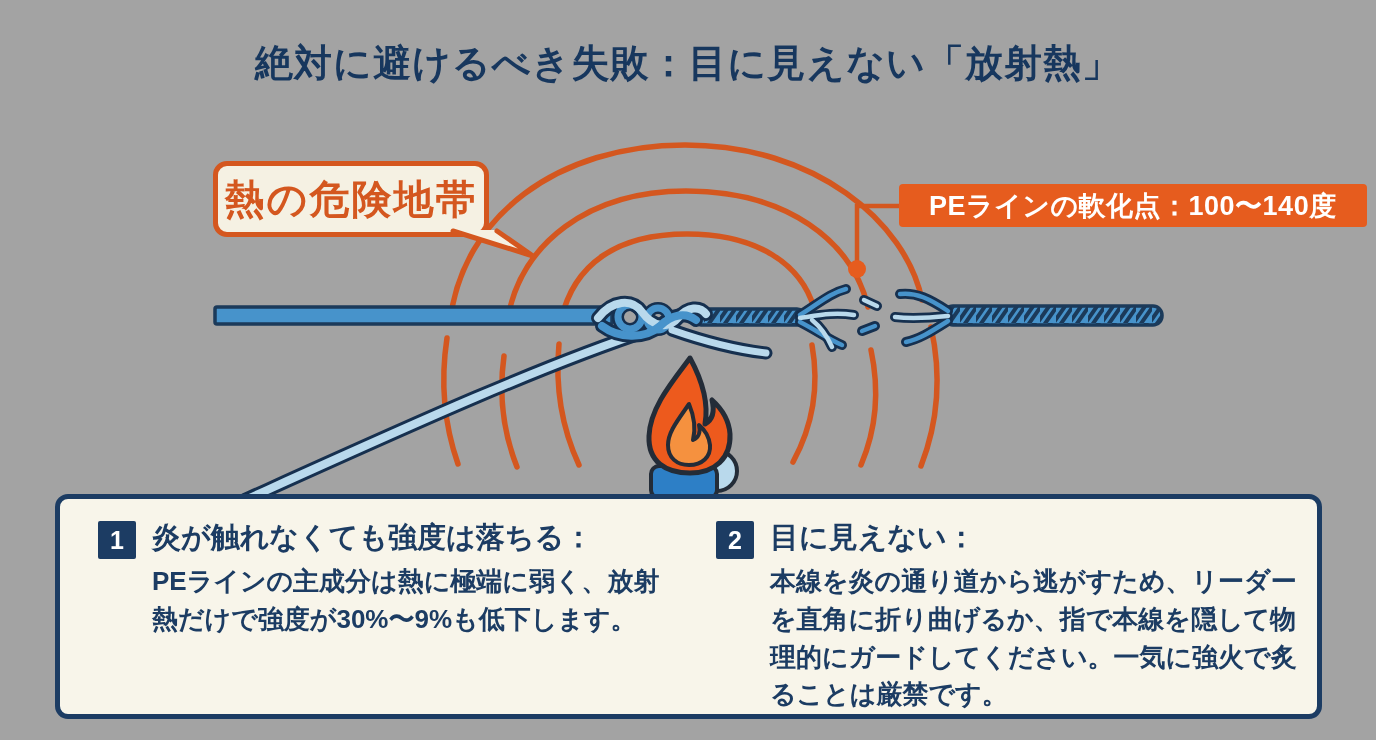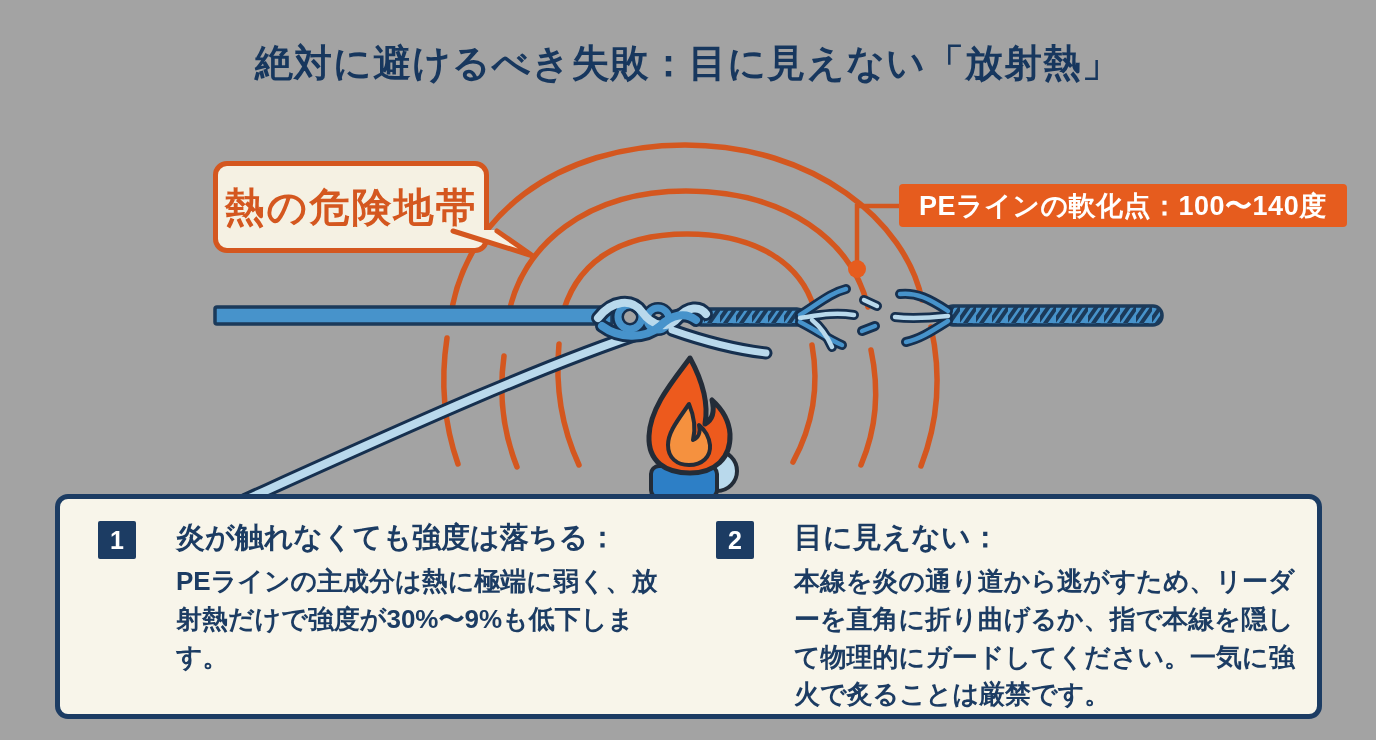--- a/index.html
+++ b/index.html
@@ -27,21 +27,21 @@
     position: absolute;
     top: 0;
     left: 0;
     z-index: 1;
   }
   .danger-bubble {
     position: absolute;
     left: 213px;
     top: 161px;
     width: 276px;
-    height: 92px;
+    height: 76px;
     background: #f5f1e3;
     border: 5px solid #d4571f;
     border-radius: 14px;
     display: flex;
     align-items: center;
     justify-content: center;
     z-index: 3;
     font-size: 40px;
     font-weight: 900;
     color: #d4571f;
@@ -52,21 +52,21 @@
     left: 0;
     top: 0;
     z-index: 4;
     pointer-events: none;
   }
   .softening-label {
     position: absolute;
     left: 899px;
     top: 184px;
     height: 43px;
-    padding: 0 20px;
+    padding: 0 30px;
     background: #e65c1e;
     border-radius: 4px;
     display: flex;
     align-items: center;
     z-index: 3;
     font-size: 27px;
     font-weight: 800;
     color: #ffffff;
     letter-spacing: 0.5px;
   }
@@ -98,21 +98,21 @@
     font-size: 25px;
     font-weight: 800;
     display: flex;
     align-items: center;
     justify-content: center;
     border-radius: 2px;
     margin-right: 16px;
     margin-top: 2px;
     flex-shrink: 0;
   }
-  .note-content { flex: 1; margin-left: 24px; }
+  .note-content { flex: 1; }
   .note-heading {
     font-size: 29px;
     font-weight: 900;
     color: #1c3c63;
     line-height: 1.25;
     margin-bottom: 8px;
   }
   .note-body {
     font-size: 26px;
     font-weight: 700;

